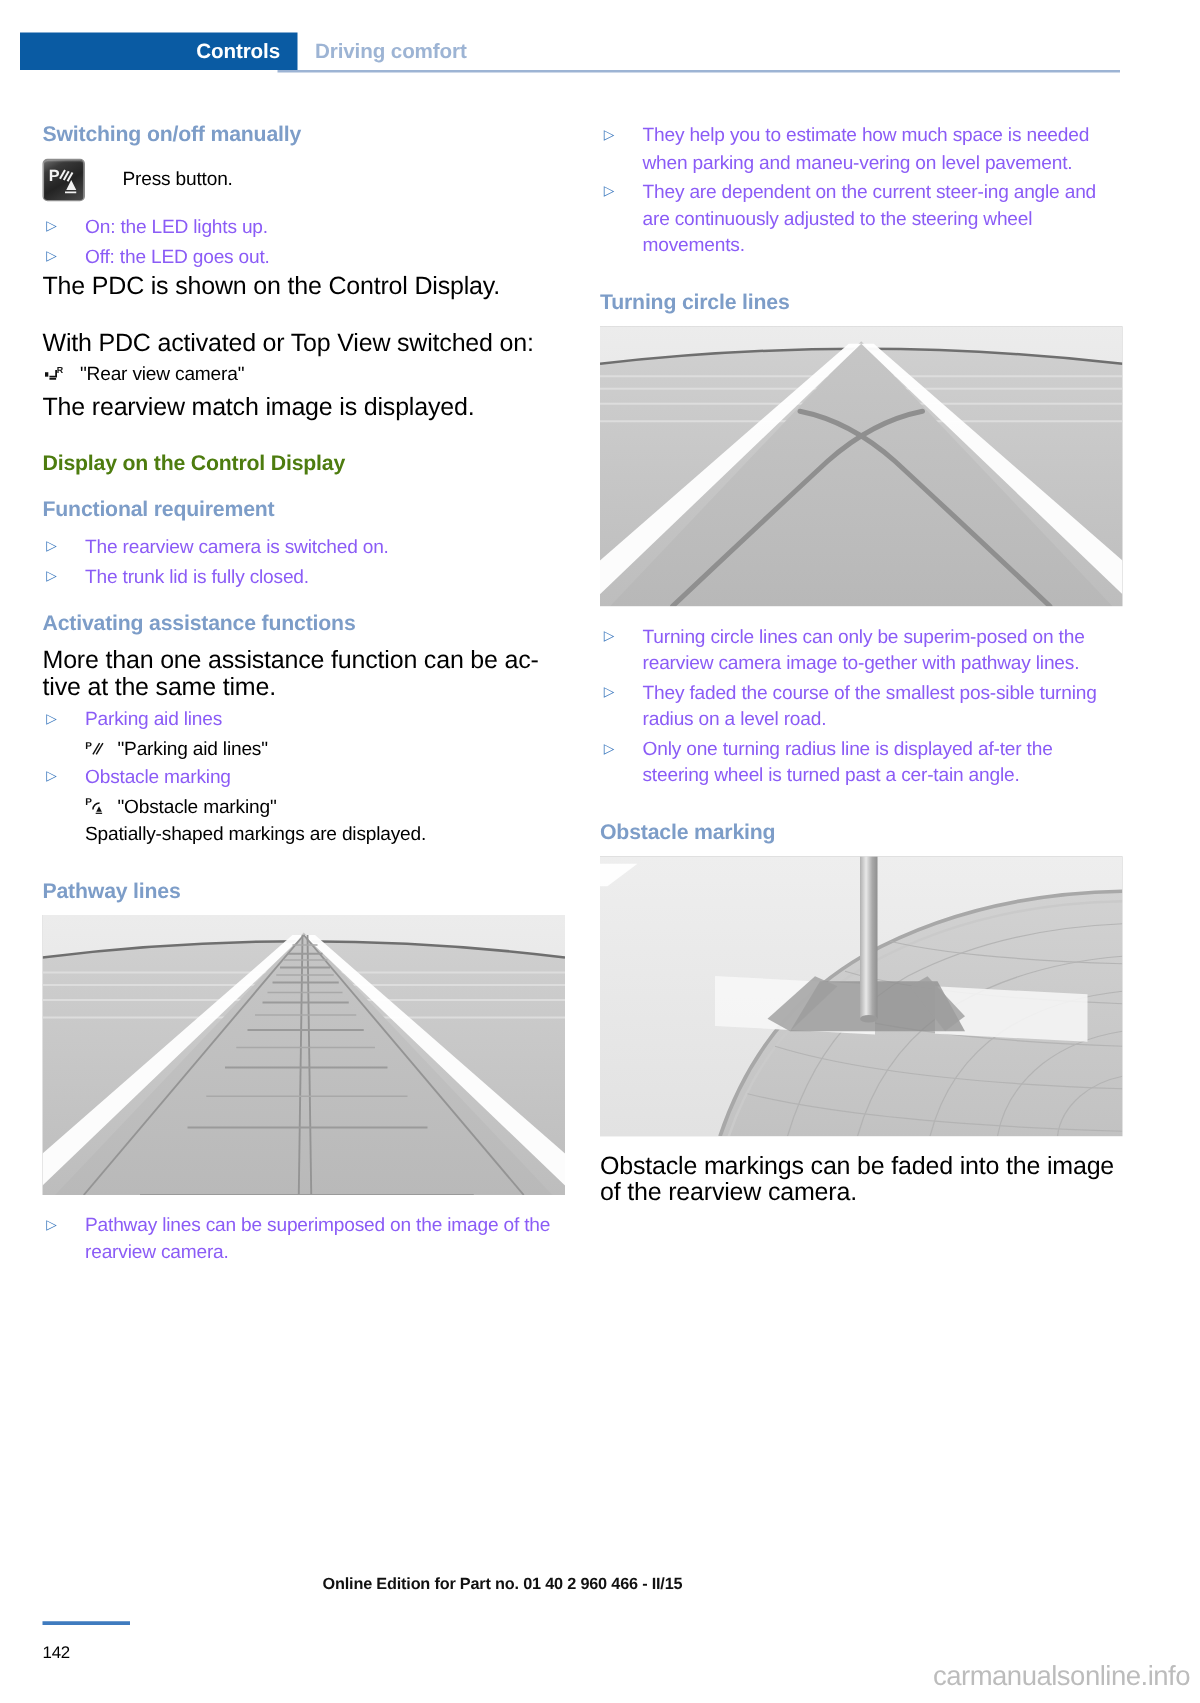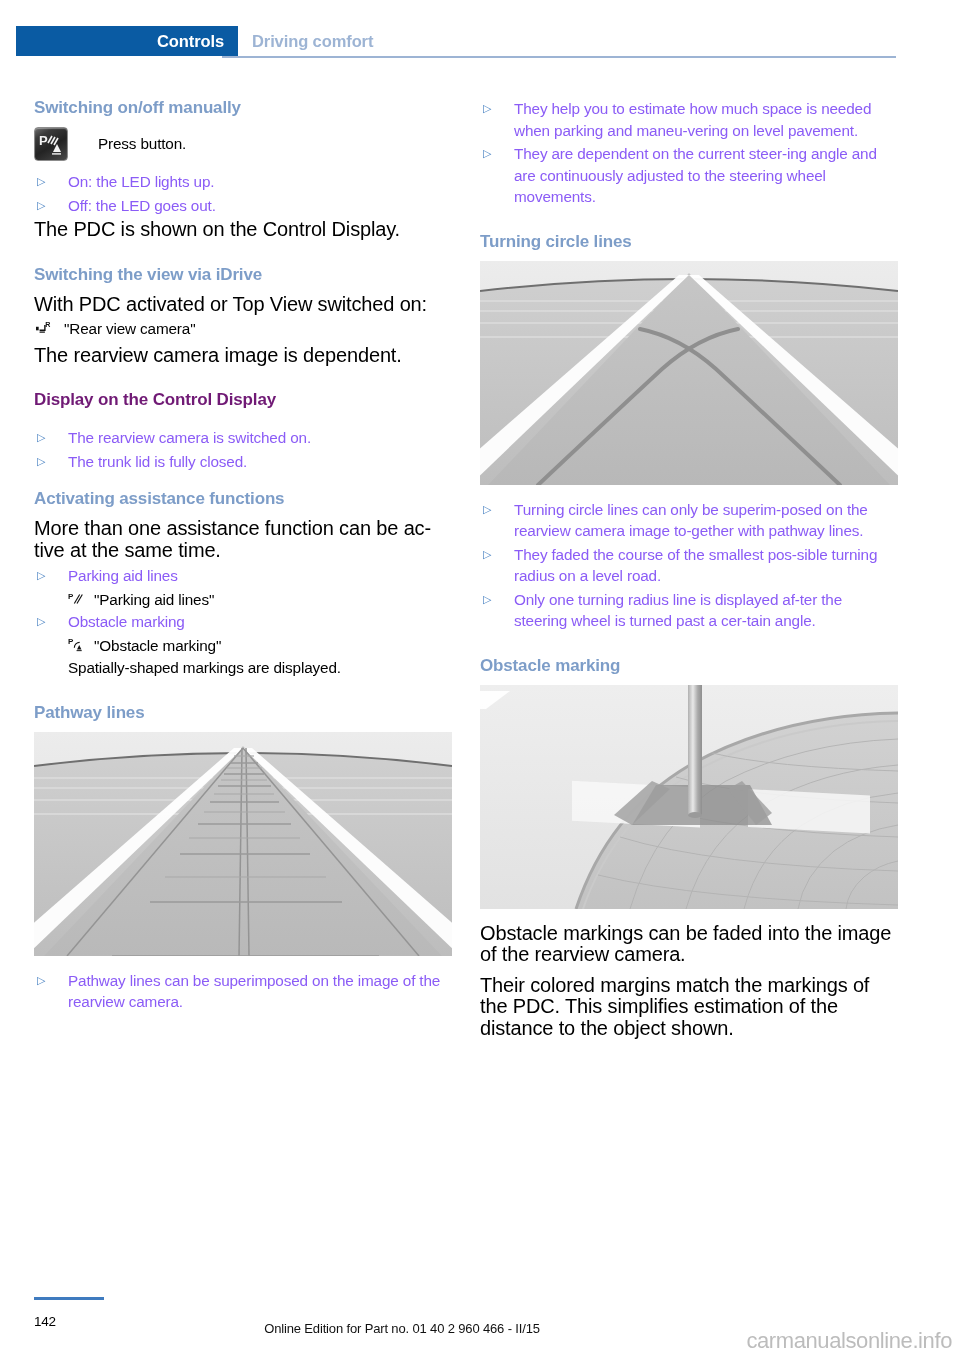--- a/index.html
+++ b/index.html
@@ -36,21 +36,21 @@
   .col-left{left:34px;}
   .col-right{left:480px;}
 
   h2.sec-blue-light{
     margin:0 0 9px 0;
     color:#7d9dc8;
     font-size:17px;font-weight:bold;letter-spacing:-0.15px;
   }
   h2.sec-blue-dark{
     margin:0 0 10px 0;
-    color:#701a75;
+    color:#4d7c0f;
     font-size:17px;font-weight:bold;letter-spacing:-0.15px;
   }
   p.body{
     margin:0 0 9px 0;
     font-size:20px;line-height:21.5px;color:#000;
     letter-spacing:-0.15px;
   }
   .gap-s{height:7px;}
   .gap-m{height:15px;}
   .gap-l{height:22px;}
@@ -111,21 +111,21 @@
   .icon-line .ic{flex:0 0 30px;display:flex;align-items:center;height:21.5px;}
   .icon-line .ic-txt{font-size:15.3px;line-height:21.5px;color:#000;letter-spacing:-0.15px;}
 
   
   .figure{width:418px;height:224px;position:relative;overflow:hidden;margin:5px 0 14px 0;background:#c9c9c9;}
   .figure svg{display:block;width:100%;height:100%;}
 
   
   .footer-rule{position:absolute;left:34px;top:1297px;width:70px;height:3px;background:#3f7bbf;}
   .footer-page{position:absolute;left:34px;top:1314px;font-size:13.5px;color:#000;letter-spacing:-0.2px;}
-  .footer-center{position:absolute;left:0;top:1321px;width:804px;text-align:center;font-size:13px;color:#111;letter-spacing:-0.15px;}
+  .footer-center{position:absolute;left:0;top:1259px;width:804px;text-align:center;font-size:13px;color:#111;letter-spacing:-0.15px;font-weight:bold;}
   .watermark{
     position:absolute;right:8px;top:1328px;
     font-size:22px;color:#b9b9b9;letter-spacing:-0.4px;
     opacity:.95;
   }
 </style>
 </head>
 <body>
 
 <div class="header">
@@ -158,43 +158,43 @@
   </div>
   <div class="bullet">
     <span class="tri">▷</span>
     <span class="btxt">Off: the LED goes out.</span>
   </div>
 
   <p class="body" style="margin-top:3px;">The PDC is shown on the Control Display.</p>
 
   <div class="gap-m"></div>
 
-  <h2 class="sec-blue-light">Switching the view via iDrive</h2>
   <p class="body" style="margin-bottom:3px;">With PDC activated or Top View switched on:</p>
 
   <div class="icon-line">
     <span class="ic">
       <svg viewBox="0 0 22 18" width="20" height="16" aria-hidden="true">
         <rect x="2" y="6.5" width="3" height="4" fill="#111"></rect>
         <path d="M6 10.5 H12 V4.5" stroke="#111" stroke-width="1.6" fill="none"></path>
         <path d="M6 12.5 H12" stroke="#111" stroke-width="1.4" fill="none"></path>
         <text x="12.5" y="7" font-family="Liberation Sans, sans-serif" font-size="8" font-weight="bold" fill="#111">R</text>
       </svg>
     </span>
     <span class="ic-txt">"Rear view camera"</span>
   </div>
 
-  <p class="body">The rearview camera image is dependent.</p>
+  <p class="body">The rearview match image is displayed.</p>
 
   <div class="gap-m"></div>
 
   <h2 class="sec-blue-dark">Display on the Control Display</h2>
 
   <div class="gap-s"></div>
 
+  <h2 class="sec-blue-light">Functional requirement</h2>
 
   <div class="bullet">
     <span class="tri">▷</span>
     <span class="btxt">The rearview camera is switched on.</span>
   </div>
   <div class="bullet">
     <span class="tri">▷</span>
     <span class="btxt">The trunk lid is fully closed.</span>
   </div>
 
@@ -424,20 +424,19 @@
 
         <rect x="208" y="0" width="14" height="130" fill="url(#poleC)"></rect>
         <ellipse cx="215" cy="130" rx="7" ry="3" fill="#9a9a9a"></ellipse>
 
         <path d="M0 6 L30 6 L6 24 L0 24 Z" fill="#ffffff" opacity=".9"></path>
       </g>
     </svg>
   </div>
 
   <p class="body">Obstacle markings can be faded into the image of the rearview camera.</p>
-  <p class="body">Their colored margins match the markings of the PDC. This simplifies estimation of the distance to the object shown.</p>
 
 </div>
 
 <div class="footer-rule"></div>
 <div class="footer-page">142</div>
 <div class="footer-center">Online Edition for Part no. 01 40 2 960 466 - II/15</div>
 <div class="watermark">carmanualsonline.info</div>
 
 </body></html>

